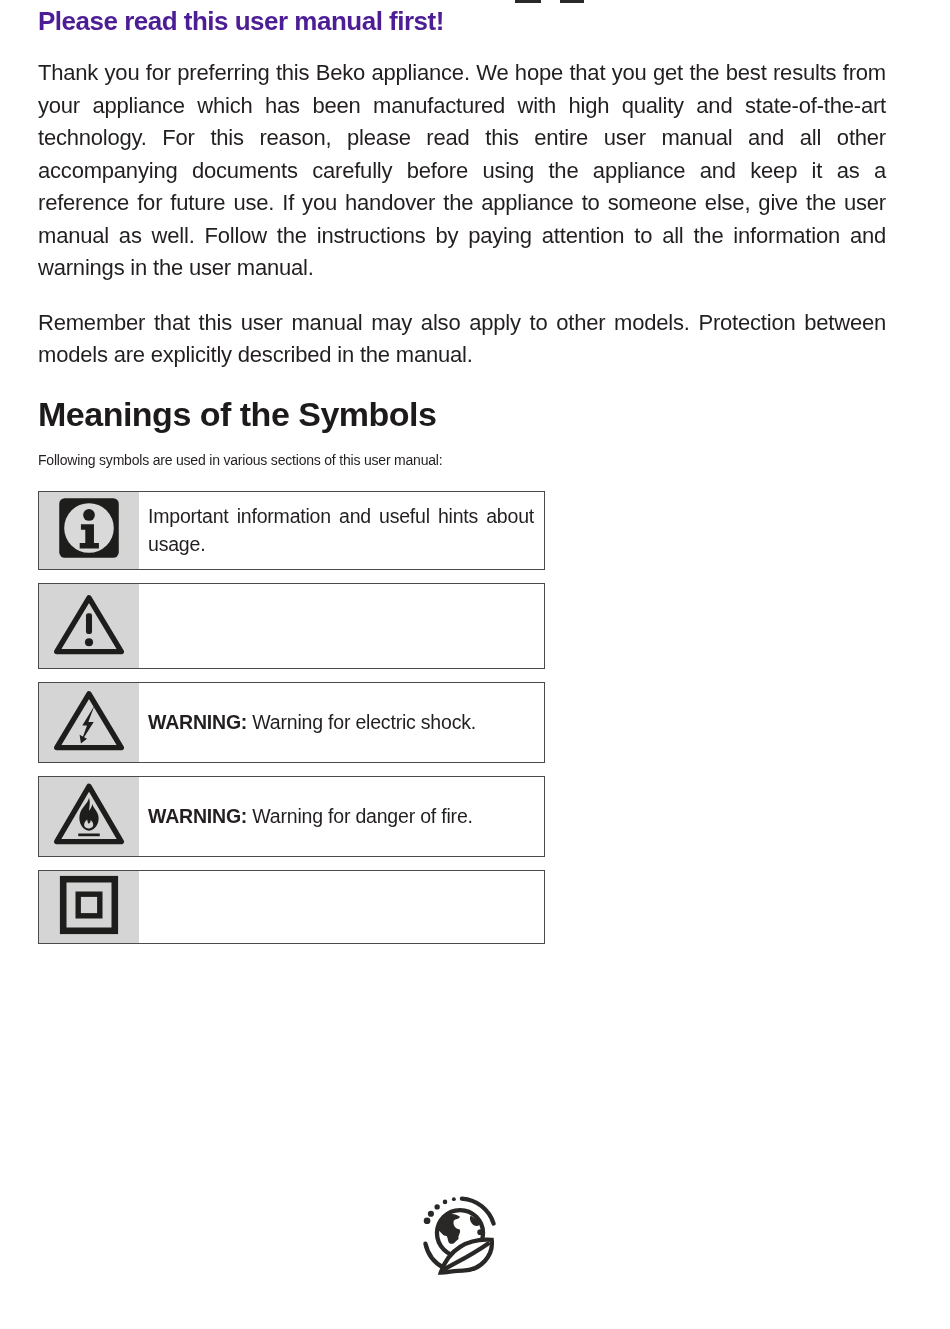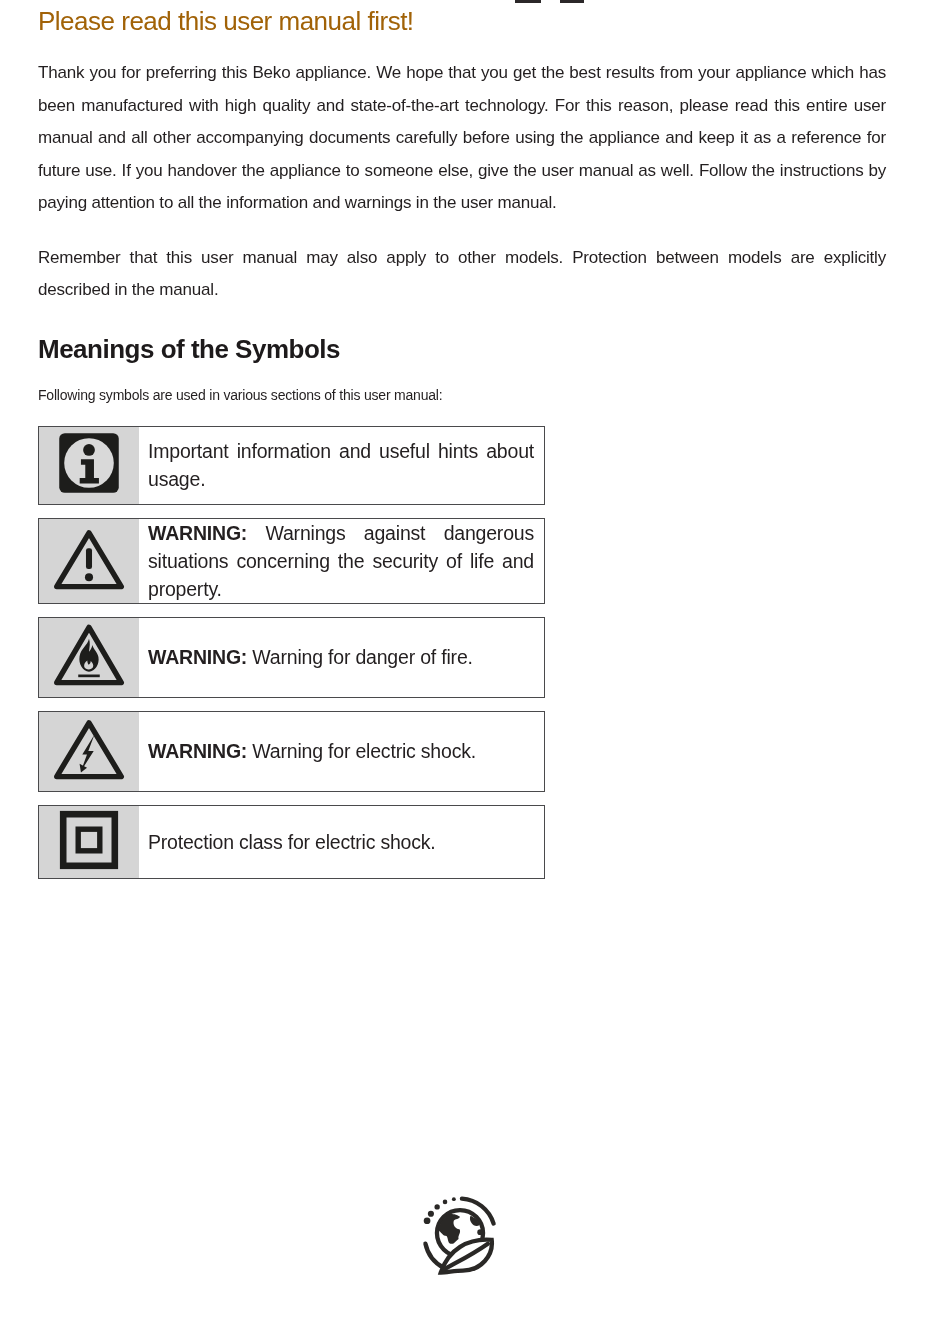--- a/index.html
+++ b/index.html
@@ -4,30 +4,30 @@
 <style>
   html,body{margin:0;padding:0;}
   body{
     width:950px;height:1329px;position:relative;overflow:hidden;
     background:#ffffff;color:#231f20;
     font-family:"Liberation Sans","DejaVu Sans",sans-serif;
     -webkit-font-smoothing:antialiased;
   }
   .content{padding:5px 64px 0 38px;}
   h1.doc-title{
-    font-size:26px;line-height:33px;font-weight:normal;margin:0 0 19px 0;
-    letter-spacing:-0.5px;color:#a16207;
+    font-size:26px;line-height:33px;font-weight:bold;margin:0 0 19px 0;
+    letter-spacing:-0.5px;color:#4c1d95;
   }
   .salutation{font-size:20px;line-height:24px;margin:0 0 22px 0;letter-spacing:-0.2px;}
   p.body-par{
-    font-size:17px;line-height:32.5px;margin:0 0 22px 0;
+    font-size:22px;line-height:32.5px;margin:0 0 22px 0;
     text-align:justify;letter-spacing:-0.2px;
   }
   h2.section-title{
-    font-size:26px;line-height:34px;font-weight:bold;margin:25px 0 17px 0;
+    font-size:34px;line-height:34px;font-weight:bold;margin:25px 0 17px 0;
     letter-spacing:-0.5px;color:#1d1a1b;
   }
   .intro-line{font-size:14px;line-height:24px;margin:0 0 19px 0;letter-spacing:-0.2px;}
 
   .symbol-table{width:507px;}
   .symbol-row{
     display:flex;align-items:stretch;border:1px solid #4a4a4c;
     background:#ffffff;box-sizing:border-box;margin-bottom:13px;
   }
   .symbol-row.r1{height:79px;}
@@ -97,23 +97,35 @@
     <div class="symbol-row r2">
       <div class="icon-cell">
         <span>
           <svg width="74" height="66" viewBox="0 0 110 96">
             <path d="M55 9 L103 89 L7 89 Z" fill="none" stroke="#1d1d1b" stroke-width="8" stroke-linejoin="round"></path>
             <rect x="50.5" y="32" width="9" height="31" rx="3.5" fill="#1d1d1b"></rect>
             <circle cx="55" cy="75" r="6" fill="#1d1d1b"></circle>
           </svg>
         </span>
       </div>
+    </div>
+
+    <div class="symbol-row r4">
+      <div class="icon-cell">
+        <span>
+          <svg width="74" height="66" viewBox="0 0 110 96">
+            <path d="M55 9 L103 89 L7 89 Z" fill="none" stroke="#1d1d1b" stroke-width="8" stroke-linejoin="round"></path>
+            <path fill="#1d1d1b" d="M63 27 L45 56 L52 56 L43 81 L62 51 L54 51 Z"></path>
+            <path fill="#1d1d1b" d="M43 83 L41 70 L52 76 Z"></path>
+          </svg>
+        </span>
+      </div>
       <div class="text-cell">
         <div class="row-text">
-          <b>WARNING:</b><span> Warnings against dangerous situations concerning the security of life and property.</span>
+          <b>WARNING:</b><span> Warning for electric shock.</span>
         </div>
       </div>
     </div>
 
     <div class="symbol-row r3">
       <div class="icon-cell">
         <span>
           <svg width="74" height="68" viewBox="0 0 110 100">
             <path d="M55 9 L103 91 L7 91 Z" fill="none" stroke="#1d1d1b" stroke-width="8" stroke-linejoin="round"></path>
             <path fill="#1d1d1b" d="M55 26
@@ -128,50 +140,28 @@
           </svg>
         </span>
       </div>
       <div class="text-cell">
         <div class="row-text">
           <b>WARNING:</b><span> Warning for danger of fire.</span>
         </div>
       </div>
     </div>
 
-    <div class="symbol-row r4">
-      <div class="icon-cell">
-        <span>
-          <svg width="74" height="66" viewBox="0 0 110 96">
-            <path d="M55 9 L103 89 L7 89 Z" fill="none" stroke="#1d1d1b" stroke-width="8" stroke-linejoin="round"></path>
-            <path fill="#1d1d1b" d="M63 27 L45 56 L52 56 L43 81 L62 51 L54 51 Z"></path>
-            <path fill="#1d1d1b" d="M43 83 L41 70 L52 76 Z"></path>
-          </svg>
-        </span>
-      </div>
-      <div class="text-cell">
-        <div class="row-text">
-          <b>WARNING:</b><span> Warning for electric shock.</span>
-        </div>
-      </div>
-    </div>
-
     <div class="symbol-row r5">
       <div class="icon-cell">
         <span>
           <svg width="60" height="60" viewBox="0 0 100 100">
             <rect x="7" y="7" width="86" height="86" fill="none" stroke="#1d1d1b" stroke-width="11"></rect>
             <rect x="32" y="32" width="36" height="36" fill="none" stroke="#1d1d1b" stroke-width="9"></rect>
           </svg>
         </span>
-      </div>
-      <div class="text-cell">
-        <div class="row-text">
-          <b></b><span>Protection class for electric shock.</span>
-        </div>
       </div>
     </div>
 
   </div>
 </div>
 
 <div class="eco-wrap">
   <svg width="96" height="100" viewBox="0 0 100 100" fill="none" stroke="#2a2826" stroke-width="4.5" stroke-linecap="round">
 
     <path d="M52 11 A37 37 0 0 1 85 37"></path>

